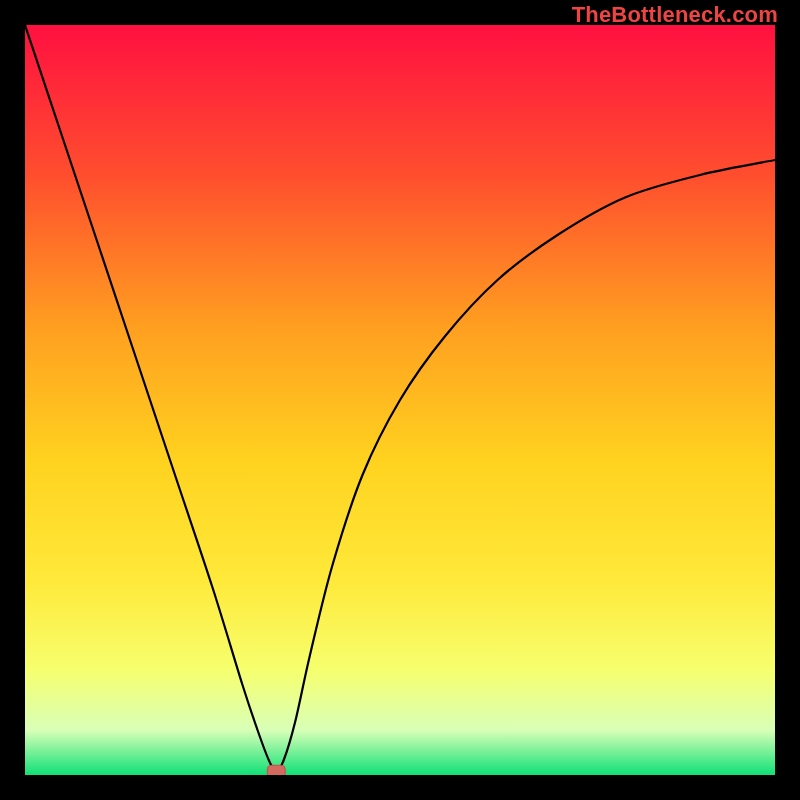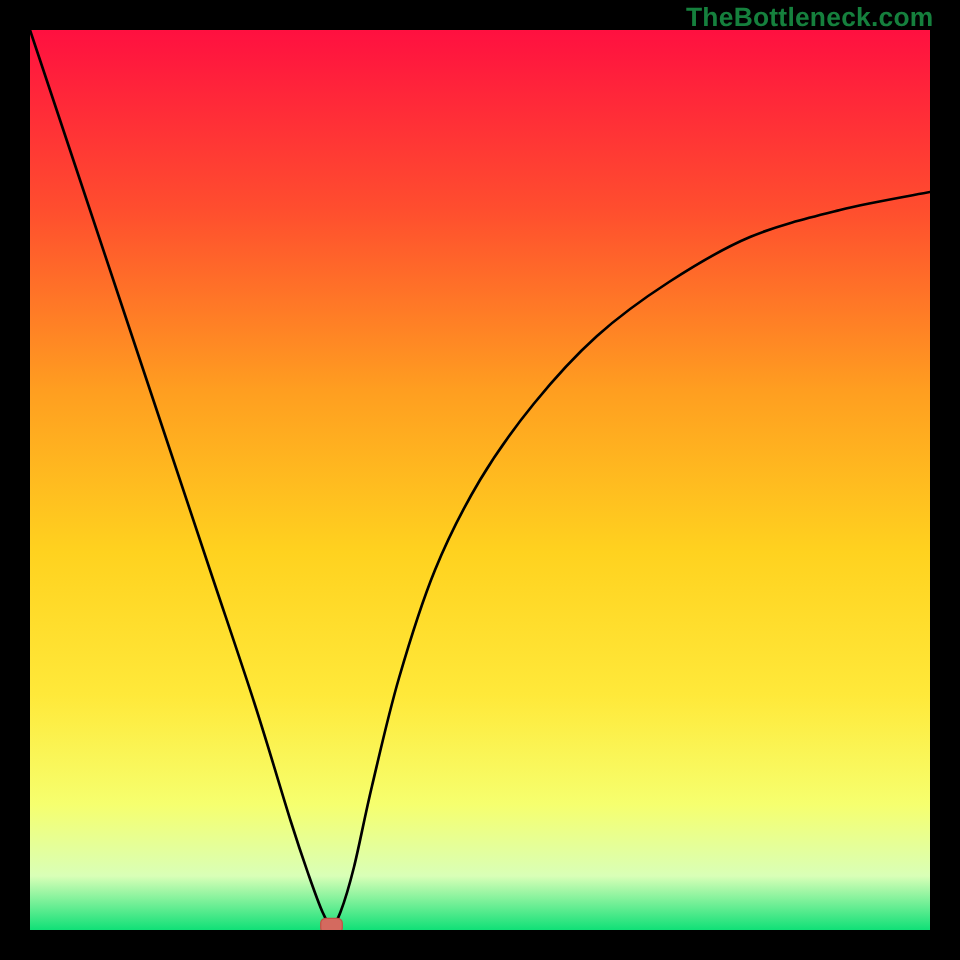--- a/index.html
+++ b/index.html
@@ -14,21 +14,21 @@
   .outer {
     position: relative;
     width: 800px;
     height: 800px;
     background: #000;
   }
   .watermark {
     position: absolute;
     top: 2px;
     right: 22px;
-    color: #15803d;
+    color: #ef4444;
     font-size: 22px;
     font-weight: 600;
     letter-spacing: 0.2px;
     user-select: none;
   }
   .plot-frame {
     position: absolute;
     left: 25px;
     top: 25px;
     width: 750px;

